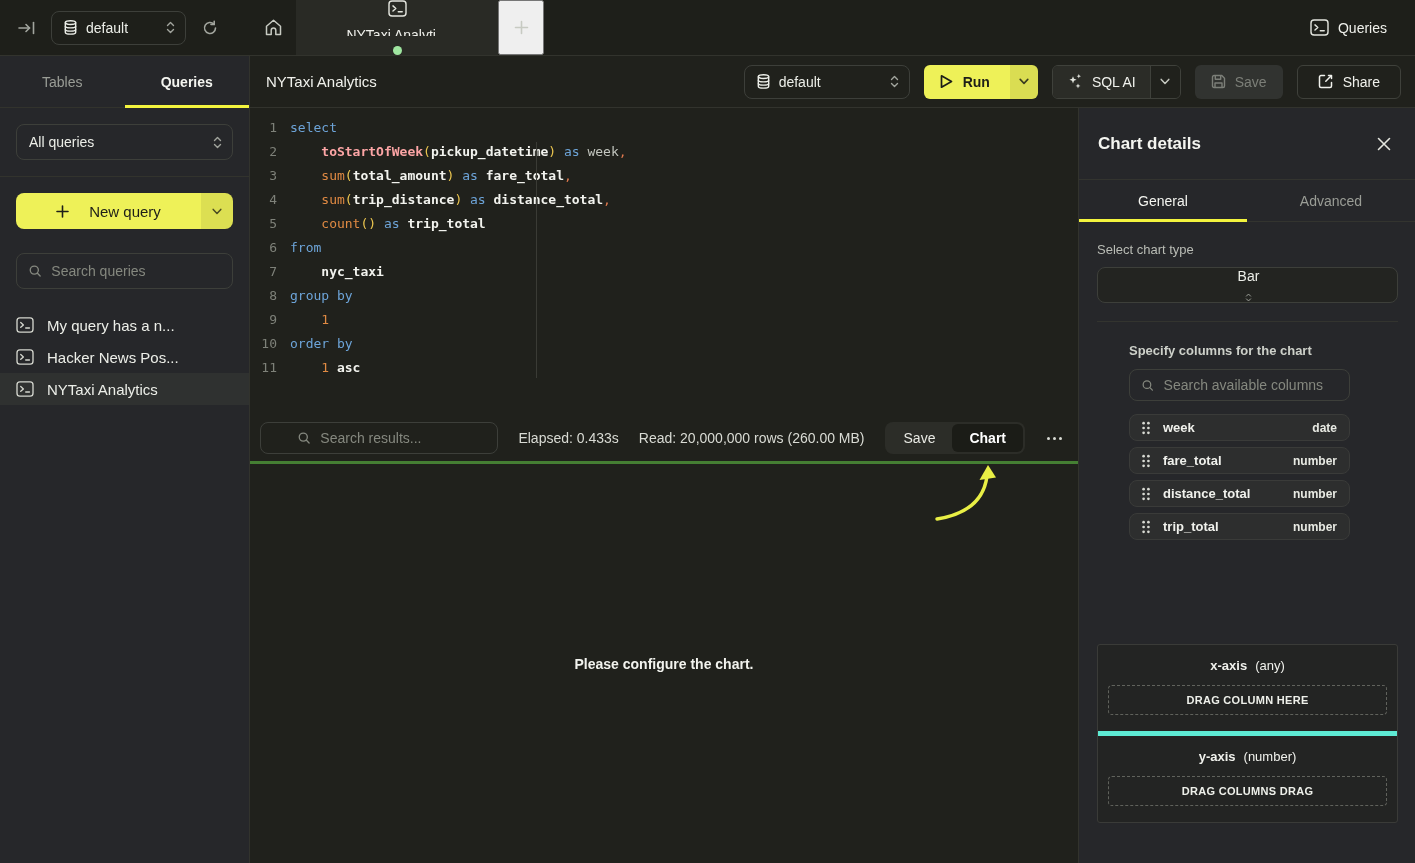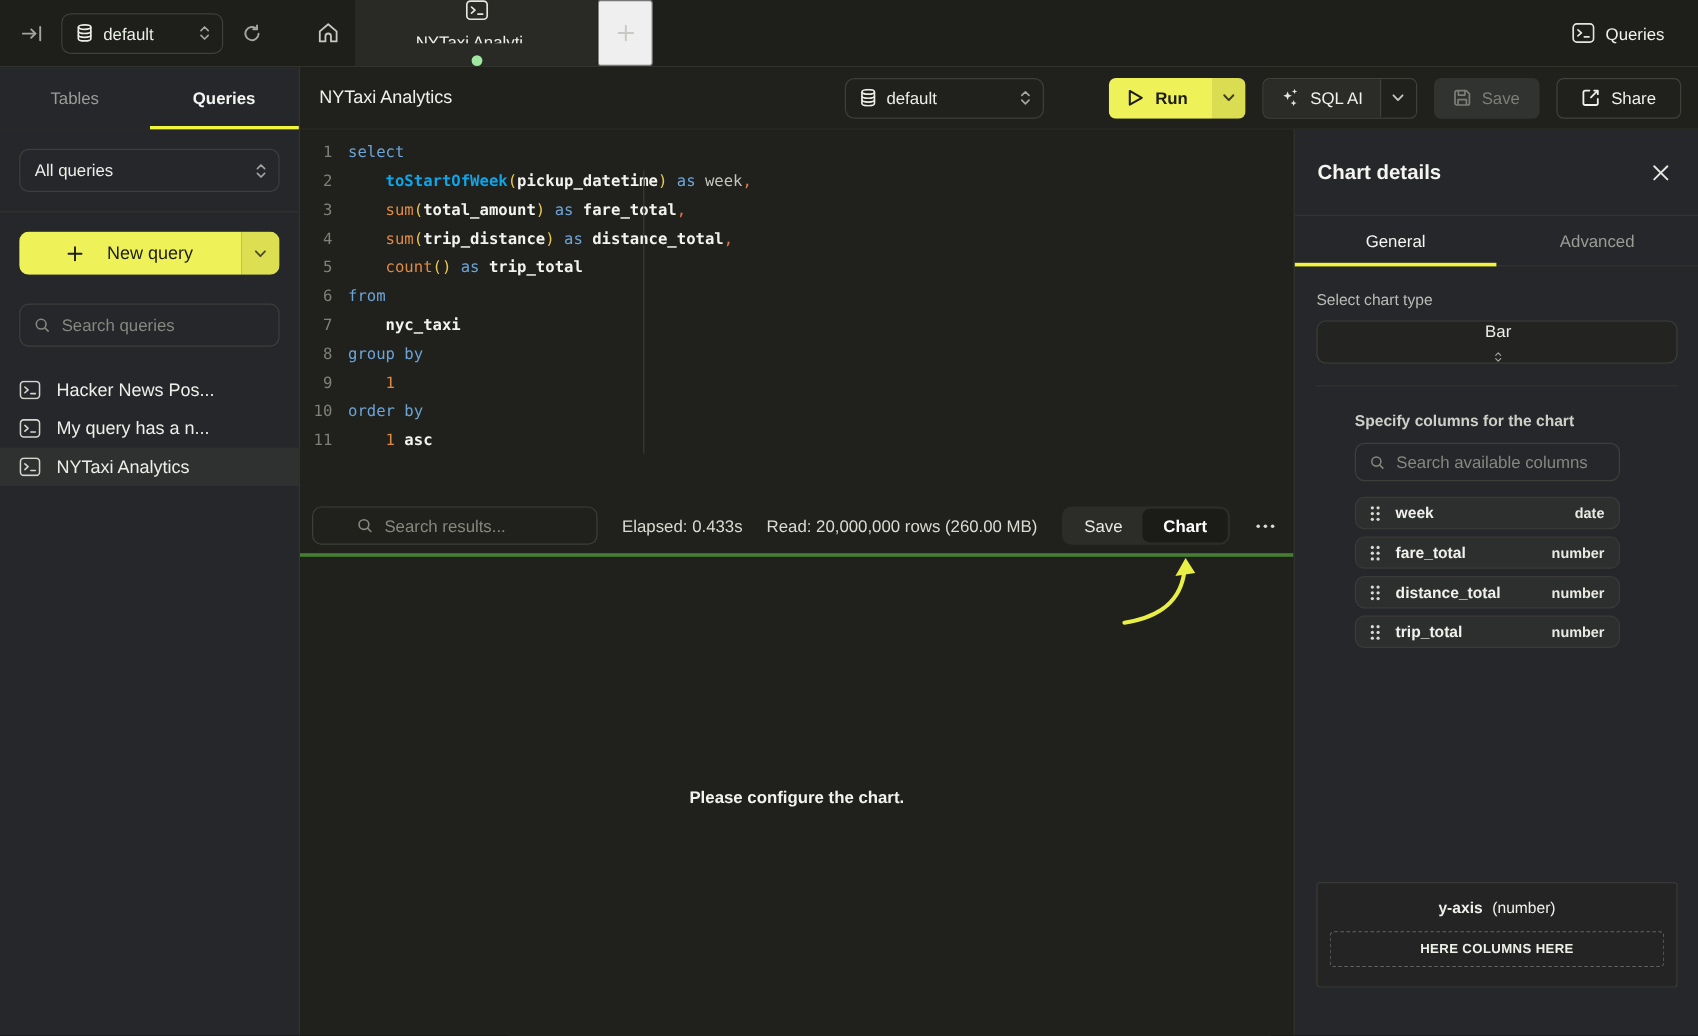--- a/index.html
+++ b/index.html
@@ -27,21 +27,21 @@
   
   .subheader { position:absolute; top:56px; left:0; right:0; height:52px; display:flex; border-bottom:1px solid #32332d; }
   .sidebar-tabs { width:250px; background:#26272a; display:flex; border-right:1px solid #32332d; }
   .s-tab { flex:1; display:flex; align-items:center; justify-content:center; font-size:14px; color:#9a9d96; cursor:pointer; position:relative; }
   .s-tab.active { color:#f4f5f0; font-weight:bold; }
   .s-tab.active::after { content:""; position:absolute; left:0; right:0; bottom:-1px; height:3px; background:#f3f43e; }
   .main-header { flex:1; display:flex; align-items:center; background:#20211c; padding:0 14px 0 16px; }
   .doc-title { font-size:15px; color:#f0f1ec; }
   .header-actions { margin-left:auto; display:flex; align-items:center; gap:14px; }
   .btn { height:34px; display:inline-flex; align-items:center; border-radius:6px; font-size:14px; cursor:pointer; border:none; }
-  .run-btn { overflow:hidden;margin-left:40px; }
+  .run-btn { overflow:hidden; }
   .run-main { height:34px; display:flex; align-items:center; gap:10px; background:#eef158; color:#1d1e18; padding:0 20px 0 16px;
               border-radius:6px 0 0 6px; font-size:14px; font-weight:bold; cursor:pointer; border:none; }
   .run-caret { height:34px; width:28px; display:flex; align-items:center; justify-content:center; background:#dadd52; color:#3a3b20;
                border-radius:0 6px 6px 0; cursor:pointer; border:none; }
   .split-dark { border:1px solid #3f413b; border-radius:6px; display:flex; overflow:hidden; }
   .sqlai-main { height:32px; display:flex; align-items:center; gap:9px; padding:0 14px; background:#2b2c27; color:#f0f1ec; font-size:14px; cursor:pointer; border:none; }
   .sqlai-caret { width:30px; display:flex; align-items:center; justify-content:center; background:#20211c; color:#c6c9c1; border-left:1px solid #3f413b; cursor:pointer; border-top:none;border-right:none;border-bottom:none; }
   .save-btn { background:#313330; color:#7c7f78; padding:0 16px; gap:9px; cursor:default; }
   .share-btn { background:#20211c; border:1px solid #3f413b; color:#f0f1ec; padding:0 20px; gap:10px; }
 
@@ -60,21 +60,21 @@
   .query-item .q-icon { color:#d4d6ce; display:inline-flex; }
   .query-item.active { background:#2f3130; }
 
   
   .main { position:absolute; top:108px; left:250px; width:828px; bottom:0; display:flex; flex-direction:column; background:#20211c; }
   .editor { height:307px; position:relative; padding-top:8px; cursor:text; }
   .indent-guide { position:absolute; left:327px; top:34px; height:236px; width:1px; background:#3a3b35; margin-left:-250px; }
   .code-line { display:flex; height:24px; line-height:24px; font-family:"DejaVu Sans Mono", monospace; font-size:13px; }
   .code-line .ln { width:40px; text-align:right; padding-right:13px; color:#7e8179; }
   .code-line .code { white-space:pre; }
-  .tok-kw{color:#6da4d8} .tok-fn{color:#e08a43} .tok-fnw{color:#0ea5e9;font-weight:bold}
+  .tok-kw{color:#6da4d8} .tok-fn{color:#e08a43} .tok-fnw{color:#fca5a5;font-weight:bold}
   .tok-id{color:#f2f3ee;font-weight:bold} .tok-par{color:#ecc64f} .tok-pu{color:#e0794e}
   .tok-num{color:#e08a43} .tok-pl{color:#c3c6bf}
 
   .results-toolbar { height:46px; display:flex; align-items:center; padding:0 14px 0 10px; gap:20px; }
   .results-search { width:240px; height:32px;padding-left:37px; }
   .meta-text { font-size:14px; color:#d9dbd4; white-space:nowrap; }
   .segmented { margin-left:auto; display:flex; background:#2c2d28; border-radius:8px; padding:2px; }
   .seg { padding:6px 17px; font-size:14px; color:#e9eae4; border-radius:6px; cursor:pointer; background:transparent; border:none; }
   .seg.selected { background:#1b1c17; color:#ffffff; font-weight:bold; }
   .more-btn { display:flex; gap:3px; padding:6px 2px; cursor:pointer; background:none; border:none; }
@@ -293,29 +293,29 @@
         <input placeholder="Search queries" style="">
       </div>
     </div>
     <div class="query-list">
         <div class="query-item">
           <svg class="q-icon" width="18" height="16" viewBox="0 0 20 18" fill="none" stroke="currentColor" stroke-width="1.5">
             <rect x="1" y="1" width="18" height="16" rx="3.2"></rect>
             <path d="M5.2 6.2l3 2.7-3 2.7" stroke-linecap="round" stroke-linejoin="round"></path>
             <path d="M10.8 12.4h4.2" stroke-linecap="round"></path>
           </svg>
-          <span class="q-label">Hacker News Pos...</span>
+          <span class="q-label">My query has a n...</span>
         </div>
         <div class="query-item">
           <svg class="q-icon" width="18" height="16" viewBox="0 0 20 18" fill="none" stroke="currentColor" stroke-width="1.5">
             <rect x="1" y="1" width="18" height="16" rx="3.2"></rect>
             <path d="M5.2 6.2l3 2.7-3 2.7" stroke-linecap="round" stroke-linejoin="round"></path>
             <path d="M10.8 12.4h4.2" stroke-linecap="round"></path>
           </svg>
-          <span class="q-label">My query has a n...</span>
+          <span class="q-label">Hacker News Pos...</span>
         </div>
         <div class="query-item active">
           <svg class="q-icon" width="18" height="16" viewBox="0 0 20 18" fill="none" stroke="currentColor" stroke-width="1.5">
             <rect x="1" y="1" width="18" height="16" rx="3.2"></rect>
             <path d="M5.2 6.2l3 2.7-3 2.7" stroke-linecap="round" stroke-linejoin="round"></path>
             <path d="M10.8 12.4h4.2" stroke-linecap="round"></path>
           </svg>
           <span class="q-label">NYTaxi Analytics</span>
         </div>
       </div>
@@ -488,21 +488,28 @@
               <span class="c-name">trip_total</span>
               <span class="c-type">number</span>
             </div>
           </div>
       </div>
     </div>
 
     <div class="axes-box">
       <div class="axis-section">
         <div class="axis-label-row">
+          <span class="axis-name">x-axis</span>
+          <span>(any)</span>
+        </div>
+        <div class="drop-zone">DRAG COLUMN HERE</div>
+      </div>
+      <div class="axis-section">
+        <div class="axis-label-row">
           <span class="axis-name">y-axis</span>
           <span>(number)</span>
         </div>
-        <div class="drop-zone">HERE COLUMNS HERE</div>
+        <div class="drop-zone">DRAG COLUMNS DRAG</div>
       </div>
     </div>
   </div>
 
 </div>
 
 </body></html>

